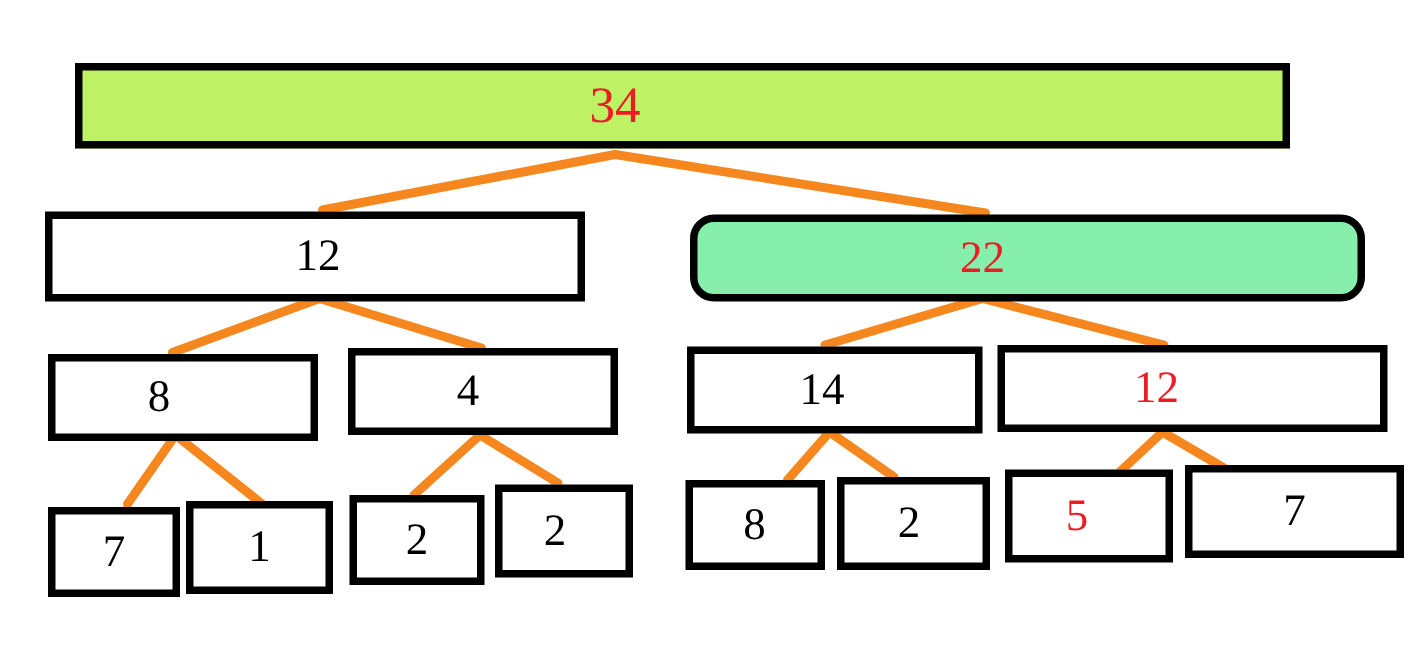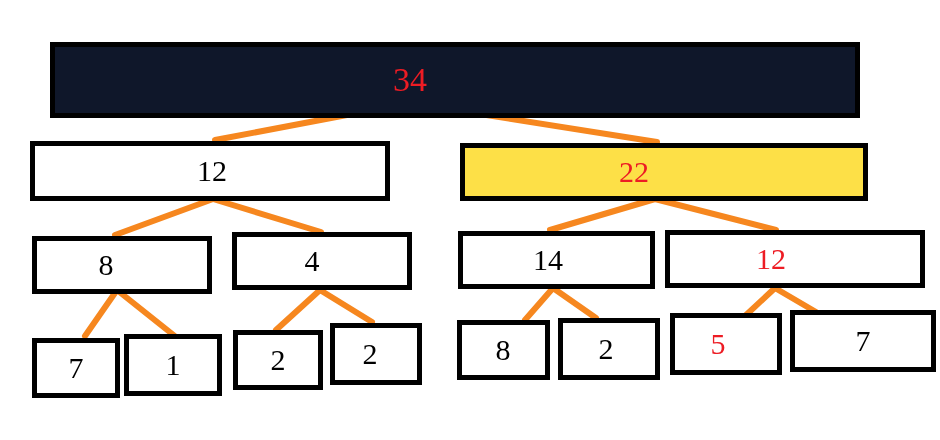--- a/index.html
+++ b/index.html
@@ -58,27 +58,27 @@
       <line x1="117" y1="290" x2="85" y2="336" stroke="#F6871F" stroke-width="6" stroke-linecap="round"></line>
       <line x1="117" y1="290" x2="176" y2="337" stroke="#F6871F" stroke-width="6" stroke-linecap="round"></line>
       <line x1="320" y1="290" x2="276" y2="330" stroke="#F6871F" stroke-width="6" stroke-linecap="round"></line>
       <line x1="320" y1="290" x2="372" y2="322" stroke="#F6871F" stroke-width="6" stroke-linecap="round"></line>
       <line x1="553" y1="288" x2="525" y2="320" stroke="#F6871F" stroke-width="6" stroke-linecap="round"></line>
       <line x1="553" y1="288" x2="596" y2="318" stroke="#F6871F" stroke-width="6" stroke-linecap="round"></line>
       <line x1="775" y1="288" x2="745" y2="316" stroke="#F6871F" stroke-width="6" stroke-linecap="round"></line>
       <line x1="775" y1="288" x2="816" y2="312" stroke="#F6871F" stroke-width="6" stroke-linecap="round"></line>
     </svg>
   <div id="nodes">
-      <div class="node lv0" style="left: 50px; top: 42px; width: 810px; height: 76px; border-color: rgb(0, 0, 0); background: #0f172a;">
+      <div class="node lv0" style="left: 50px; top: 42px; width: 810px; height: 57px; border-color: rgb(0, 0, 0); background: #bef264;">
         <span class="label" style="color: rgb(237, 28, 36); position: relative; left: -45px;">34</span>
       </div>
       <div class="node lv1" style="left: 30px; top: 141px; width: 360px; height: 60px; border-color: rgb(0, 0, 0); background: rgb(255, 255, 255);">
         <span class="label" style="color: rgb(0, 0, 0); position: relative; left: 2px;">12</span>
       </div>
-      <div class="node lv1" style="left: 460px; top: 143px; width: 408px; height: 58px; border-color: rgb(0, 0, 0); background: #fde047;">
+      <div class="node lv1" style="left: 460px; top: 143px; width: 450px; height: 58px; border-color: rgb(0, 0, 0); background: #86efac; border-radius: 16px;">
         <span class="label" style="color: rgb(237, 28, 36); position: relative; left: -30px;">22</span>
       </div>
       <div class="node lv2" style="left: 32px; top: 236px; width: 180px; height: 58px; border-color: rgb(0, 0, 0); background: rgb(255, 255, 255);">
         <span class="label" style="color: rgb(0, 0, 0); position: relative; left: -16px;">8</span>
       </div>
       <div class="node lv2" style="left: 232px; top: 232px; width: 180px; height: 58px; border-color: rgb(0, 0, 0); background: rgb(255, 255, 255);">
         <span class="label" style="color: rgb(0, 0, 0); position: relative; left: -10px;">4</span>
       </div>
       <div class="node lv2" style="left: 458px; top: 231px; width: 197px; height: 58px; border-color: rgb(0, 0, 0); background: rgb(255, 255, 255);">
         <span class="label" style="color: rgb(0, 0, 0); position: relative; left: -8.5px;">14</span>

